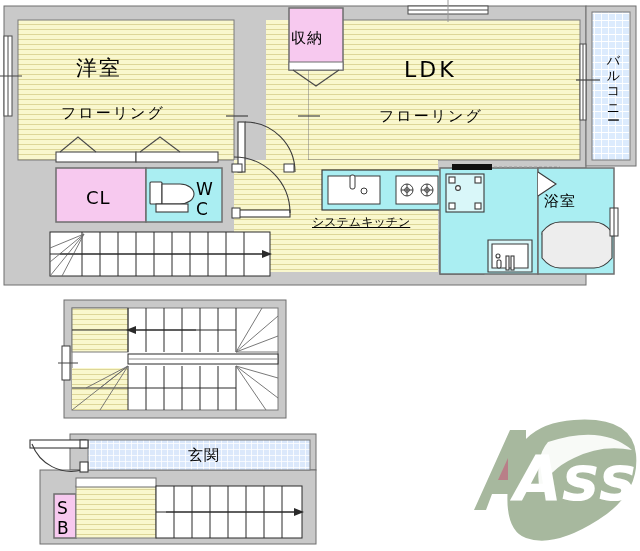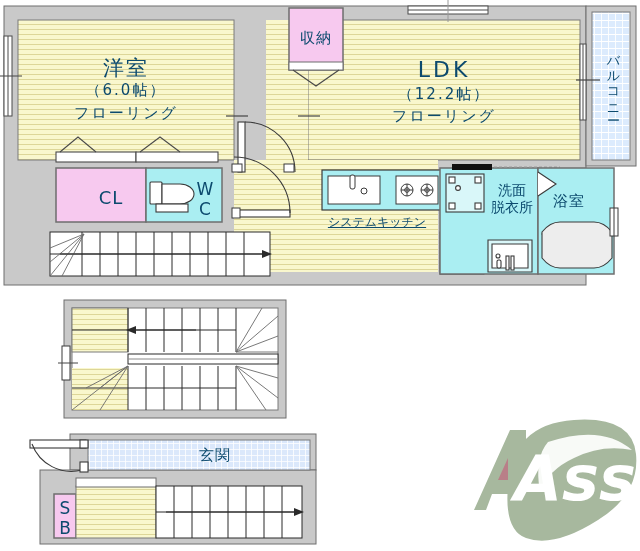--- a/index.html
+++ b/index.html
@@ -1,19 +1,19 @@
 <!DOCTYPE html>
 <html><head>
 <meta charset="utf-8">
 <style>
   html,body{margin:0;padding:0;background:#ffffff;}
   body{width:640px;height:551px;position:relative;overflow:hidden;
        font-family:"DejaVu Sans","Liberation Sans",sans-serif;}
   .plan{position:absolute;left:0;top:0;width:640px;height:551px;}
-  .lbl{position:absolute;color:#0c4a6e;white-space:nowrap;text-align:center;
+  .lbl{position:absolute;color:#000000;white-space:nowrap;text-align:left;
        letter-spacing:2px;line-height:1.25;}
   svg{position:absolute;left:0;top:0;}
   .logo{position:absolute;left:452px;top:414px;width:188px;height:137px;}
 </style>
 </head>
 <body>
 
 <div class="plan">
 
   <svg width="640" height="551" viewBox="0 0 640 551">
@@ -274,44 +274,38 @@
       <line x1="228" y1="486" x2="228" y2="538"></line>
       <line x1="246" y1="486" x2="246" y2="538"></line>
       <line x1="264" y1="486" x2="264" y2="538"></line>
       <line x1="282" y1="486" x2="282" y2="538"></line>
       <line x1="166" y1="512" x2="294" y2="512" stroke="#2a2a2a" stroke-width="1.2"></line>
       <path d="M294 508 L304 512 L294 516 Z" fill="#2a2a2a" stroke="none"></path>
     </g>
   </svg>
 
   <div class="lbl" style="left:76px;top:55px;width:100px;font-size:21px;">洋室</div>
-  <div class="lbl" style="left:66px;top:81px;width:120px;font-size:15px;">（6.0帖）</div>
   <div class="lbl" style="left:61px;top:104px;width:130px;font-size:15px;">フローリング</div>
 
-  <div class="lbl" style="left:384px;top:56px;width:120px;font-size:22px;letter-spacing:3px;">LDK</div>
-  <div class="lbl" style="left:379px;top:85px;width:130px;font-size:15px;">（12.2帖）</div>
+  <div class="lbl" style="left:404px;top:56px;width:120px;font-size:22px;letter-spacing:3px;">LDK</div>
   <div class="lbl" style="left:379px;top:107px;width:130px;font-size:15px;">フローリング</div>
 
   <div class="lbl" style="left:291px;top:29px;width:50px;font-size:15px;letter-spacing:1px;">収納</div>
 
   <div class="lbl" style="left:601px;top:46px;width:20px;font-size:13px;writing-mode:vertical-rl;letter-spacing:2px;">バルコニー</div>
 
   <div class="lbl" style="left:86px;top:187px;width:50px;font-size:18px;letter-spacing:1px;">CL</div>
 
   <div class="lbl" style="left:196px;top:180px;width:20px;font-size:17px;line-height:1.15;">
     <span>W</span><br>
     <span>C</span>
   </div>
 
   <div class="lbl" style="left:312px;top:215px;width:130px;font-size:12px;letter-spacing:0px;text-decoration:underline;">システムキッチン</div>
 
-  <div class="lbl" style="left:487px;top:182px;width:50px;font-size:14px;line-height:1.2;letter-spacing:0px;">
-    <span>洗面</span><br>
-    <span>脱衣所</span>
-  </div>
 
   <div class="lbl" style="left:544px;top:192px;width:50px;font-size:15px;letter-spacing:1px;">浴室</div>
 
   <div class="lbl" style="left:188px;top:446px;width:54px;font-size:15px;letter-spacing:1px;">玄関</div>
 
   <div class="lbl" style="left:57px;top:498px;width:18px;font-size:17px;line-height:1.18;">
     <span>S</span><br>
     <span>B</span>
   </div>
 

